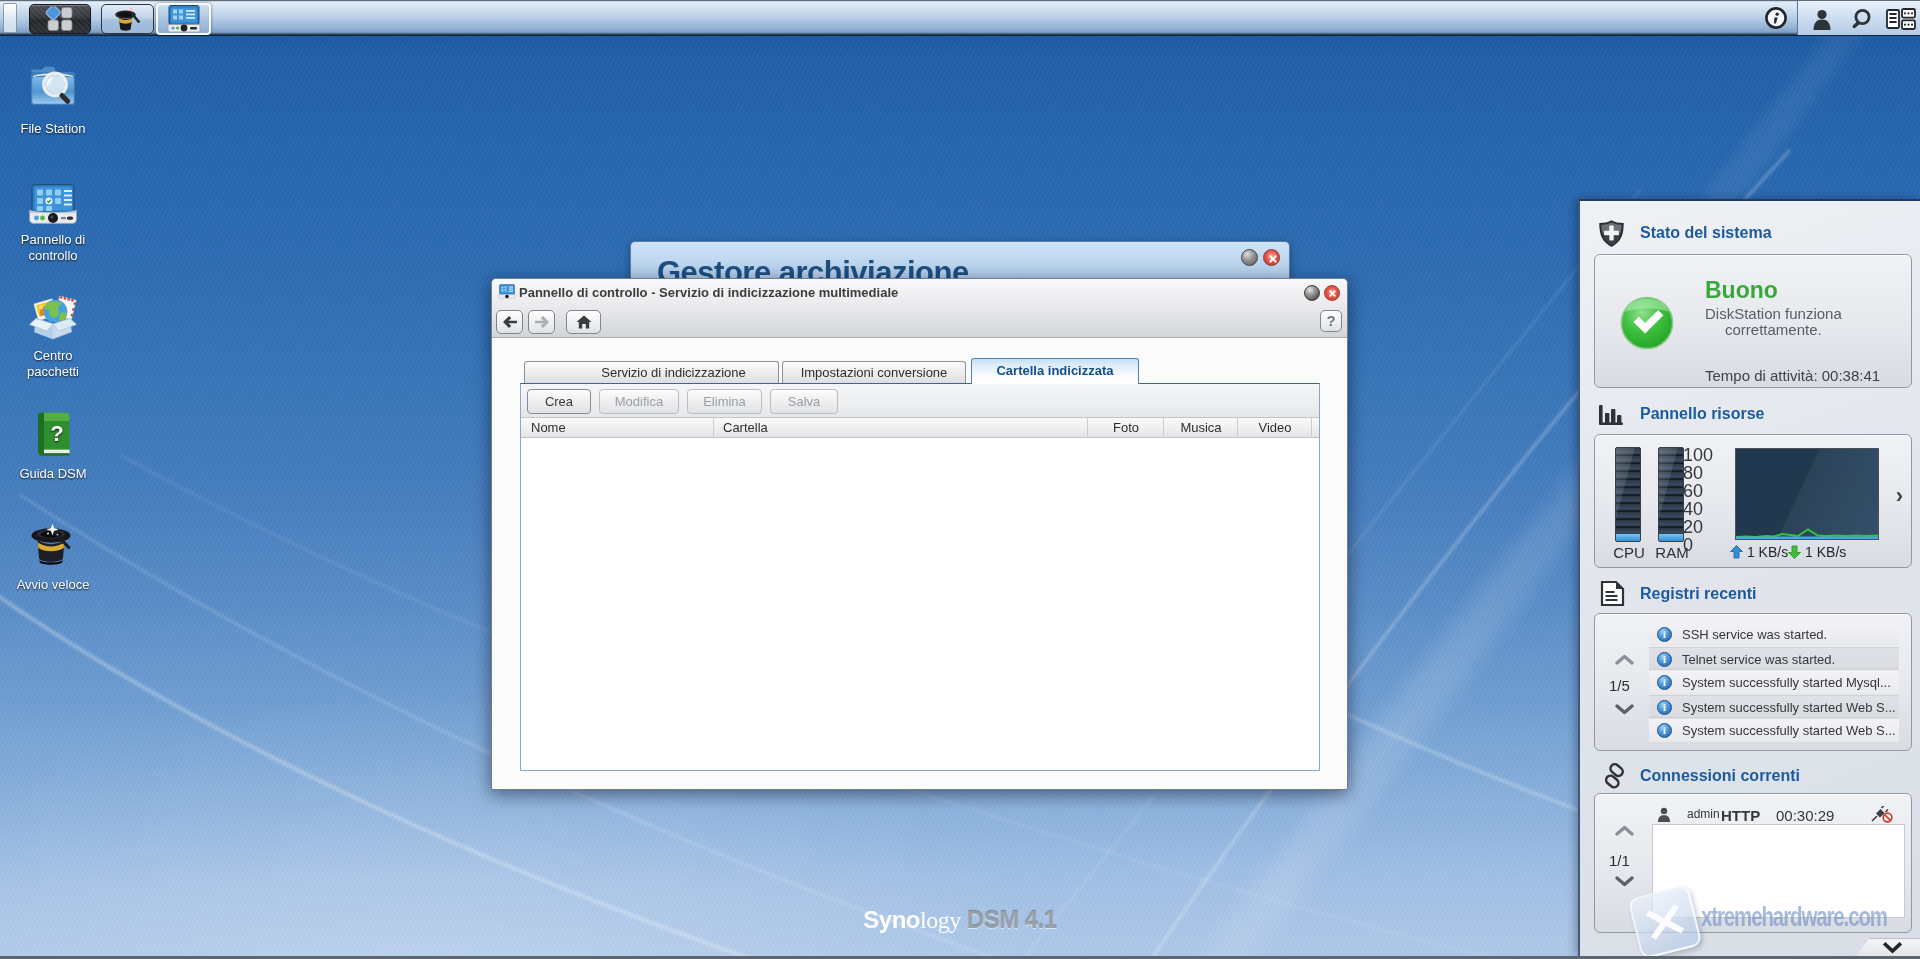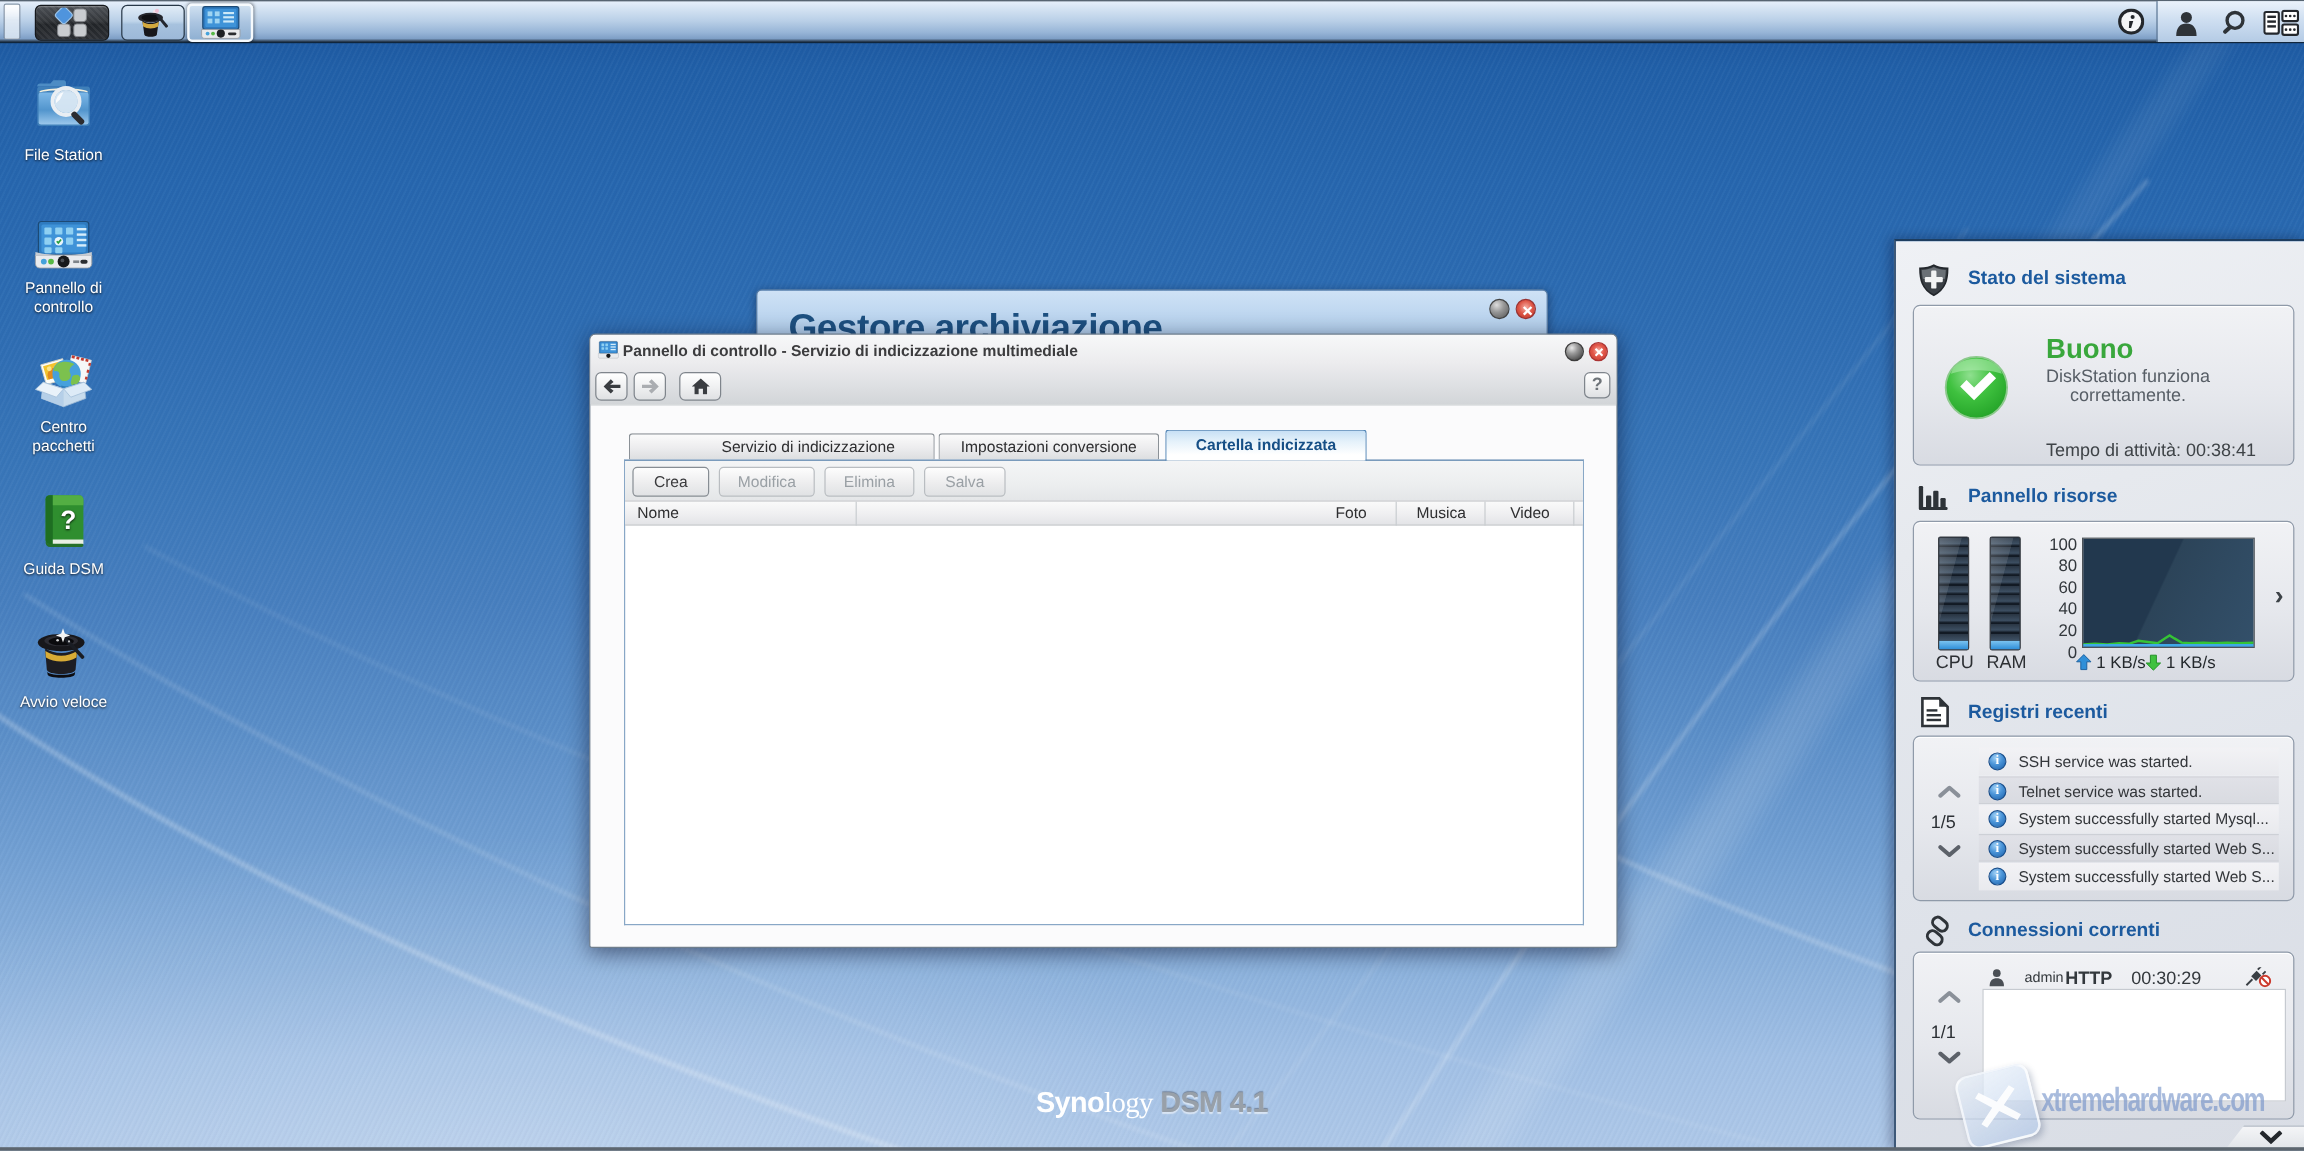--- a/index.html
+++ b/index.html
@@ -108,21 +108,21 @@
     background: linear-gradient(180deg, #f1f2f5 0%, #e6e8ed 55%, #d8dbe2 100%);
     box-shadow: inset 0 1px 0 #fff; }
   .gtext { color:#575e66; font-size:15px; }
   .gauge { position:absolute; top:12px; width:26px; height:95px; border:1px solid #3a3f45; border-radius:2px;
     background:
       linear-gradient(105deg, rgba(255,255,255,0.22) 0%, rgba(255,255,255,0.10) 38%, rgba(255,255,255,0) 39%),
       repeating-linear-gradient(180deg, #2a3644 0px, #3c4e61 5px, #121a24 7px, #121a24 8px),
       #1b2634; }
   .gauge::after { content:""; position:absolute; left:0; bottom:0; width:24px; height:7px;
     background: linear-gradient(180deg, #7cc4f0, #2f8fd8); }
-  .axis { position:absolute; left:100px; width:36px; text-align:right; font-size:14px; color:#33383d; }
+  .axis { position:absolute; left:88px; width:36px; font-size:18px; color:#33383d; }
   .netgraph { position:absolute; left:140px; top:13px; width:144px; height:92px; border:1px solid #4c5258;
     background: linear-gradient(115deg, #22384e 0%, #22384e 45%, #2c4459 46%, #33506a 100%); }
   .pg { position:absolute; }
   .pgnum { position:absolute; width:30px; font-size:15px; color:#2b2f34; }
   .logrow { position:absolute; left:54px; width:250px; height:23px; font-size:13px; color:#33363a; line-height:23px; padding-left:33px;
     background:linear-gradient(180deg,#f2f2f5,#e9eaee); white-space:nowrap; overflow:hidden; }
   .logrow.alt { background:linear-gradient(180deg,#e0e1e7,#d9dbe1); border-top:1px solid #cdd0d6; border-bottom:1px solid #cdd0d6; }
   .logrow .li { position:absolute; left:8px; top:4px; width:15px; height:15px; border-radius:50%;
     background: radial-gradient(circle at 38% 28%, #9fd0f5 0%, #4a94d8 45%, #1c5fa8 100%); border:1px solid #1a4f8c; }
   .logrow .li::after { content:"i"; position:absolute; left:0; top:0; width:13px; text-align:center; font-size:11px; line-height:13px; color:#fff; font-weight:bold; font-family:"Liberation Serif",serif; }
@@ -364,20 +364,21 @@
     <div class="tabactive">Cartella indicizzata</div>
     <div class="cpanel">
       <div class="btnstrip">
         <div class="wbtn b-crea">Crea</div>
         <div class="wbtn dis b-mod">Modifica</div>
         <div class="wbtn dis b-eli">Elimina</div>
         <div class="wbtn dis b-sal">Salva</div>
       </div>
       <div class="thead">
         <div class="c" style="left:0; width:193px; padding-left:10px;">Nome</div>
+        <div class="c" style="left:194px; width:373px; padding-left:8px;">Cartella</div>
         <div class="c" style="left:568px; width:75px; text-align:center;">Foto</div>
         <div class="c" style="left:644px; width:73px; text-align:center;">Musica</div>
         <div class="c" style="left:718px; width:73px; text-align:center;">Video</div>
       </div>
     </div>
   </div>
 
   <div class="sidebar" id="sidebar">
     <svg style="position:absolute; left:18px; top:19px;" width="27" height="27" viewBox="0 0 27 27">
       <path d="M13.5 1 C16.5 2.8 20.5 3.6 25 3.6 C25 12.5 23.5 21 13.5 26 C3.5 21 2 12.5 2 3.6 C6.5 3.6 10.5 2.8 13.5 1 Z" fill="#3a3f45" stroke="#23272c" stroke-width="1.4"></path>

